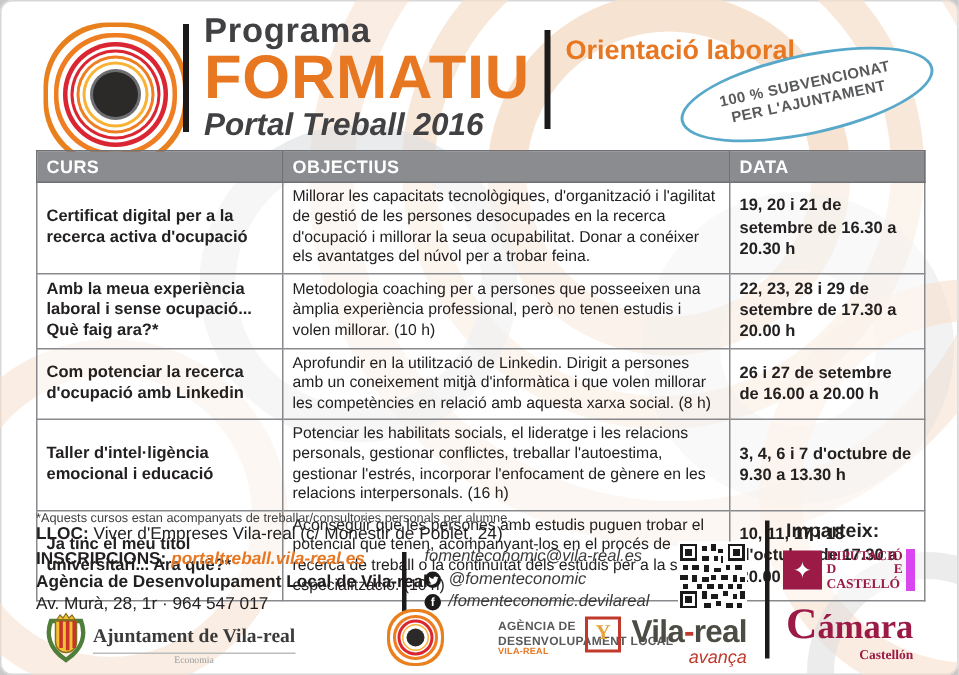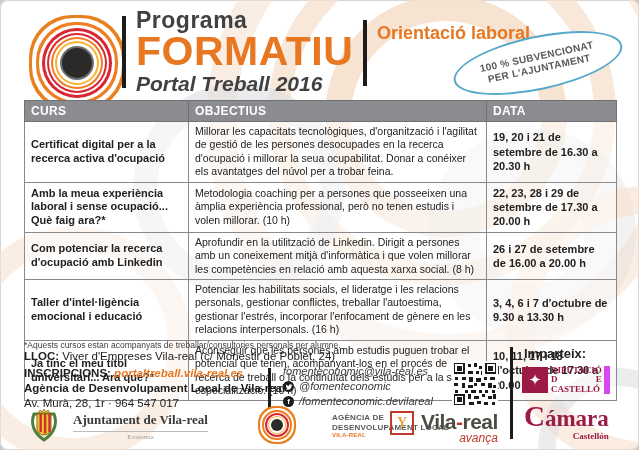--- a/index.html
+++ b/index.html
@@ -70,21 +70,21 @@
     justify-content:center;font-size:15px;}
   .dip-txt{font-family:"Liberation Serif",serif;color:#9c1b46;font-weight:bold;font-size:9px;
     line-height:1.05;border-right:6px solid #d946ef;padding-right:2px;}
   .dip-txt .spread{display:flex;justify-content:space-between;}
   
   .camara{left:524px;top:402px;text-align:center;font-family:"Liberation Serif",serif;color:#9c1b46;}
   .camara .name{font-size:23px;font-weight:bold;line-height:1;}
   .camara .name .bigc{font-size:29px;}
   .camara .sub{font-size:9px;font-weight:bold;margin-top:0px;text-align:right;}
   
-  .ajunt{left:30px;top:408px;display:flex;align-items:flex-start;gap:15px;}
+  .ajunt{left:30px;top:408px;display:flex;align-items:center;gap:4px;}
   .ajunt-txt{font-family:"Liberation Serif",serif;color:#3a3a3a;font-weight:bold;font-size:13px;margin-top:4px;}
   .ajunt-sub{font-family:"Liberation Serif",serif;font-weight:normal;font-size:6.5px;color:#9a9a9a;
     text-align:center;border-top:1px solid #bcbcbc;margin-top:3px;padding-top:1px;}
   .logo-small{position:absolute;left:271px;top:419px;width:12px;height:12px;border-radius:50%;
     background:#2b2a29;z-index:2;
     box-shadow:0 0 0 2px #fff,0 0 0 3px #f9b233,0 0 0 4px #fff,0 0 0 6px #d92632,
       0 0 0 7px #fff,0 0 0 9px #ef7d22,0 0 0 11px #fff,0 0 0 13px #e8801e;}
   .adl-txt{left:308px;top:413px;color:#58595b;font-size:8px;font-weight:bold;line-height:1.2;letter-spacing:.2px;padding-left:24px;}
   .adl-txt .vr{color:#e87722;font-size:6px;}
   .vila{left:390px;top:411px;display:flex;align-items:flex-start;gap:7px;}

